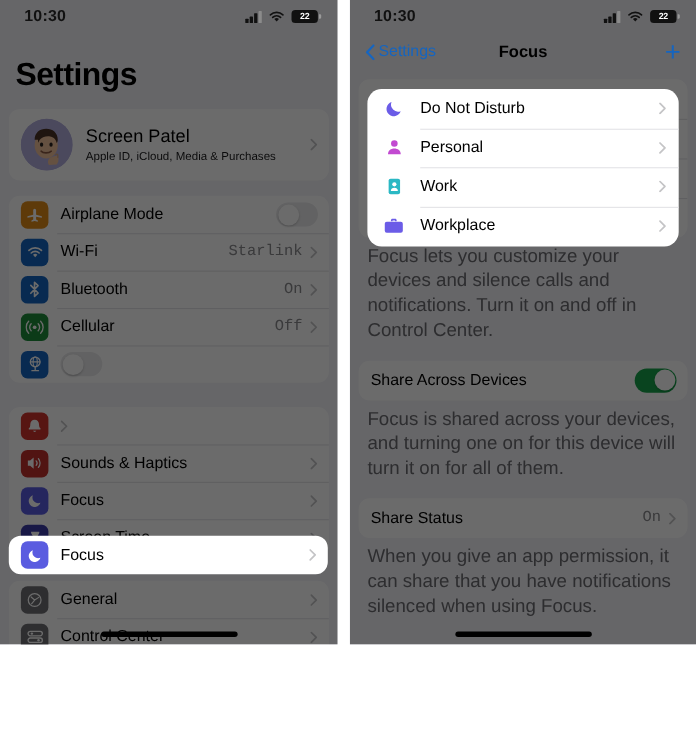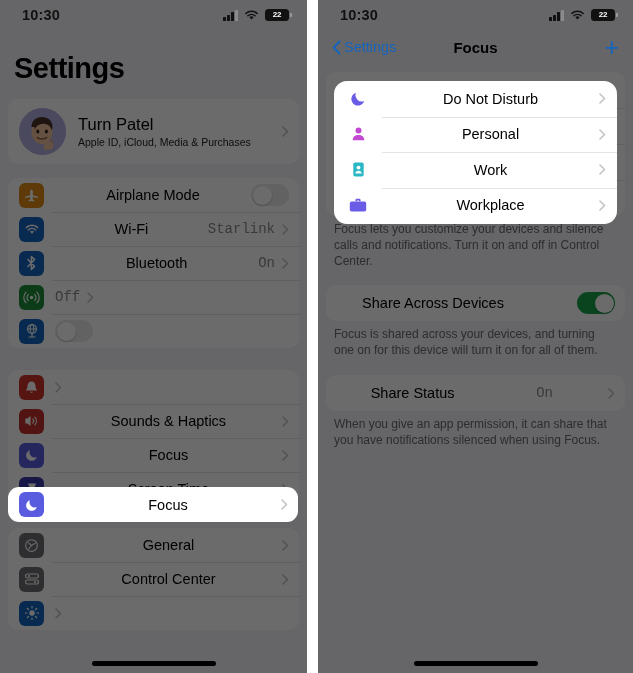--- a/index.html
+++ b/index.html
@@ -12,21 +12,21 @@
   .screenshot {
     position: relative;
     width: 633px; height: 673px;
     display: flex;
     background: #ffffff;
   }
 
   
   .phone {
     position: relative;
-    height: 673px;
+    height: 586px;
     overflow: hidden;
     background: #f2f2f7;
   }
   .phone.left  { width: 307px; }
   .gutter      { width: 11px; height: 673px; background:#ffffff; }
   .phone.right { width: 315px; }
 
   
   .veil {
     position: absolute; inset: 0;
@@ -99,21 +99,21 @@
     flex: 0 0 auto; position: relative; overflow: hidden;
   }
   .avatar svg { position:absolute; inset:0; }
   .acct-txt { flex: 1; min-width: 0; }
   .acct-name { font-size: 16.5px; color: #000; line-height: 1.15; }
   .acct-sub { font-size: 10.5px; color: #1c1c1e; margin-top: 2px; }
 
   .row {
     display: flex; align-items: center;
     padding: 0 10px 0 11px;
-    height: 34px; position: relative; text-align: center;
+    height: 34px; position: relative;
   }
   .row + .row::before {
     content:""; position: absolute; left: 44px; right: 0; top: 0;
     height: 1px; background: #e3e3e6;
   }
   .ico {
     width: 25px; height: 25px; border-radius: 6px;
     flex: 0 0 auto; margin-right: 11px;
     display: flex; align-items: center; justify-content: center;
     color: #fff;
@@ -168,28 +168,28 @@
     font-size: 15px; font-weight: bold; color: #000;
     pointer-events: none;
   }
   .nav-plus {
     margin-left: auto; font-size: 25px; color: #1565c0;
     line-height: 1; font-weight: 300;
     position: relative; z-index: 2;
   }
   .rp-body { padding-top: 8px; }
   .footnote {
-    font-size: 12px; line-height: 1.32; color: #6b6b70;
+    font-size: 17px; line-height: 1.32; color: #6b6b70;
     padding: 6px 16px 0 16px;
     margin-bottom: 16px;
   }
   .group.rp {
     margin: 0 8px; border-radius: 10px; background: #fff;
   }
-  .group.rp .row { height: 36px; gap: 48px; }
+  .group.rp .row { height: 36px; }
   .row.tall { height: 36px; }
 
   .fico {
     width: 22px; height: 22px; flex: 0 0 auto; margin-right: 13px;
     display: flex; align-items: center; justify-content: center;
   }
   .fico svg { display: block; }
 
   
   .spot-focus-card {
@@ -246,21 +246,21 @@
             <ellipse cx="23" cy="24" rx="10.5" ry="12" fill="#f0c19c"></ellipse>
             <path d="M12.5 19c0-6.5 4.7-10 10.5-10S33.5 12.5 33.5 19c0 2-1 3-1 3-.5-3.5-3-5.5-6-6-3.5-.6-8 .8-9.5 3.2-.7 1.1-1 2.6-1 2.6s-.5-1.2-.5-2.8z" fill="#4a3326"></path>
             <ellipse cx="18.8" cy="23.5" rx="1.5" ry="1.9" fill="#2a2320"></ellipse>
             <ellipse cx="27.4" cy="23.5" rx="1.5" ry="1.9" fill="#2a2320"></ellipse>
             <path d="M18.5 29.5c1.5 2 7 2 9 0" stroke="#8a5a43" stroke-width="1.6" fill="none" stroke-linecap="round"></path>
             <path d="M30 34c2-1 3.5-.5 4 1.5.6 2.3-.2 4.5-1.5 6l-7 .5c-1.5-2-1-5 1-6.5z" fill="#f0c19c"></path>
             <path d="M31.2 33.2c.8-1.6 2.3-1.3 2.4.2l-.1 2.1" stroke="#d7a87f" stroke-width="1.2" fill="none"></path>
           </svg>
         </div>
         <div class="acct-txt">
-          <div class="acct-name">Turn Patel</div>
+          <div class="acct-name">Screen Patel</div>
           <div class="acct-sub">Apple ID, iCloud, Media &amp; Purchases</div>
         </div>
         <div class="chev">
           <svg width="7" height="11" viewBox="0 0 7 11">
               <path d="M1 1l4.5 4.5L1 10" stroke="currentColor" stroke-width="1.6" fill="none" stroke-linecap="round" stroke-linejoin="round"></path>
             </svg>
         </div>
       </div>
     </div>
 
@@ -311,20 +311,21 @@
       </div>
 
       <div class="row">
         <div class="ico" style="background:#1e8c3a">
           <svg width="17" height="15" viewBox="0 0 18 16">
               <circle cx="9" cy="8" r="1.8" fill="#fff"></circle>
               <path d="M5.6 4.6a4.8 4.8 0 0 0 0 6.8M12.4 4.6a4.8 4.8 0 0 1 0 6.8" stroke="#fff" stroke-width="1.3" fill="none" stroke-linecap="round"></path>
               <path d="M3.2 2.2a8.2 8.2 0 0 0 0 11.6M14.8 2.2a8.2 8.2 0 0 1 0 11.6" stroke="#fff" stroke-width="1.3" fill="none" stroke-linecap="round"></path>
             </svg>
         </div>
+        <div class="row-label">Cellular</div>
         <div class="row-val">Off</div>
         <div class="chev">
             <svg width="7" height="11" viewBox="0 0 7 11">
               <path d="M1 1l4.5 4.5L1 10" stroke="currentColor" stroke-width="1.6" fill="none" stroke-linecap="round" stroke-linejoin="round"></path>
             </svg>
           </div>
       </div>
 
       <div class="row">
         <div class="ico" style="background:#1565c0">

